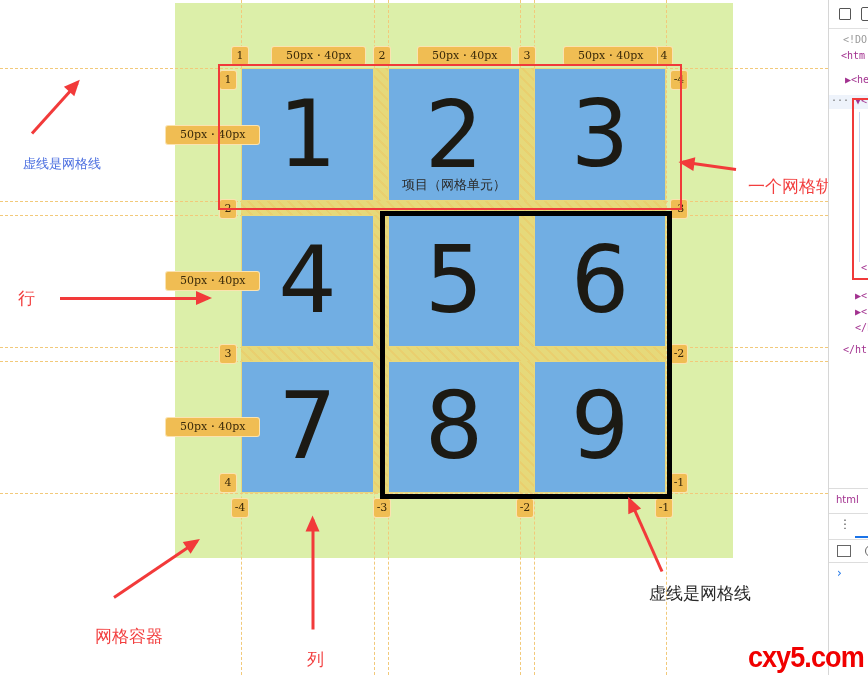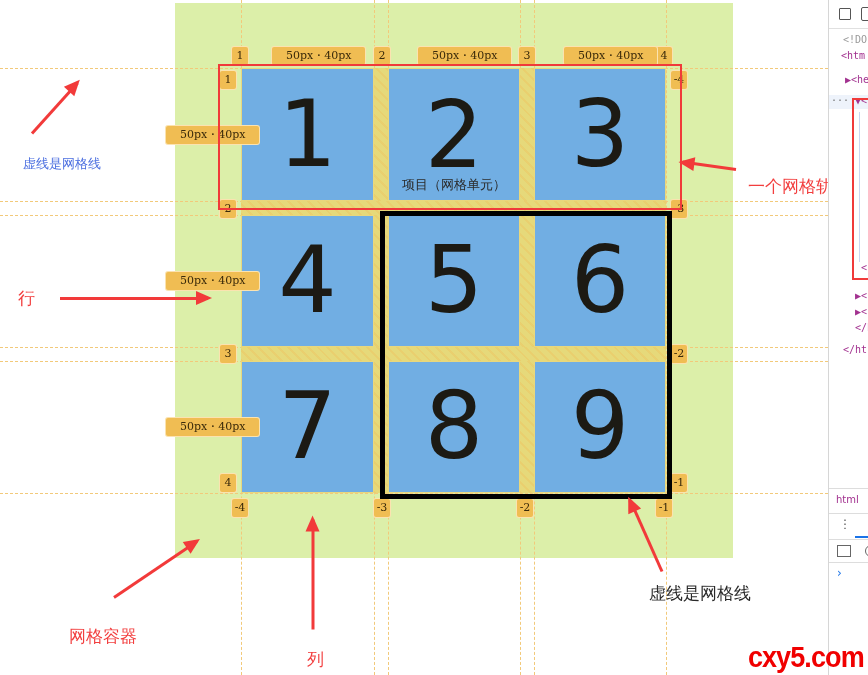--- a/index.html
+++ b/index.html
@@ -135,21 +135,21 @@
 
 <div class="abs area-box" style="left:380px; top:211px; width:292px; height:288px"></div>
 
 <div class="arrow" style="left:32px; top:132px; width:68px; transform:rotate(-48deg)"></div>
 <div class="abs label-blue" style="left:23px; top:155px">虚线是网格线</div>
 
 <div class="abs label-red" style="left:18px; top:287px">行</div>
 <div class="arrow" style="left:60px; top:297px; width:148px"></div>
 
 <div class="arrow" style="left:114px; top:596px; width:100px; transform:rotate(-34deg)"></div>
-<div class="abs label-red" style="left:69px; top:625px">网格容器</div>
+<div class="abs label-red" style="left:95px; top:625px">网格容器</div>
 
 <div class="arrow" style="left:313px; top:628px; width:110px; transform:rotate(-90deg)"></div>
 <div class="abs label-red" style="left:307px; top:648px">列</div>
 
 <div class="arrow" style="left:736px; top:168px; width:54px; transform:rotate(188deg)"></div>
 <div class="abs label-red" style="left:748px; top:175px">一个网格轨道</div>
 
 <div class="arrow" style="left:662px; top:570px; width:78px; transform:rotate(-114deg)"></div>
 <div class="abs label-dark" style="left:649px; top:582px">虚线是网格线</div>
 

